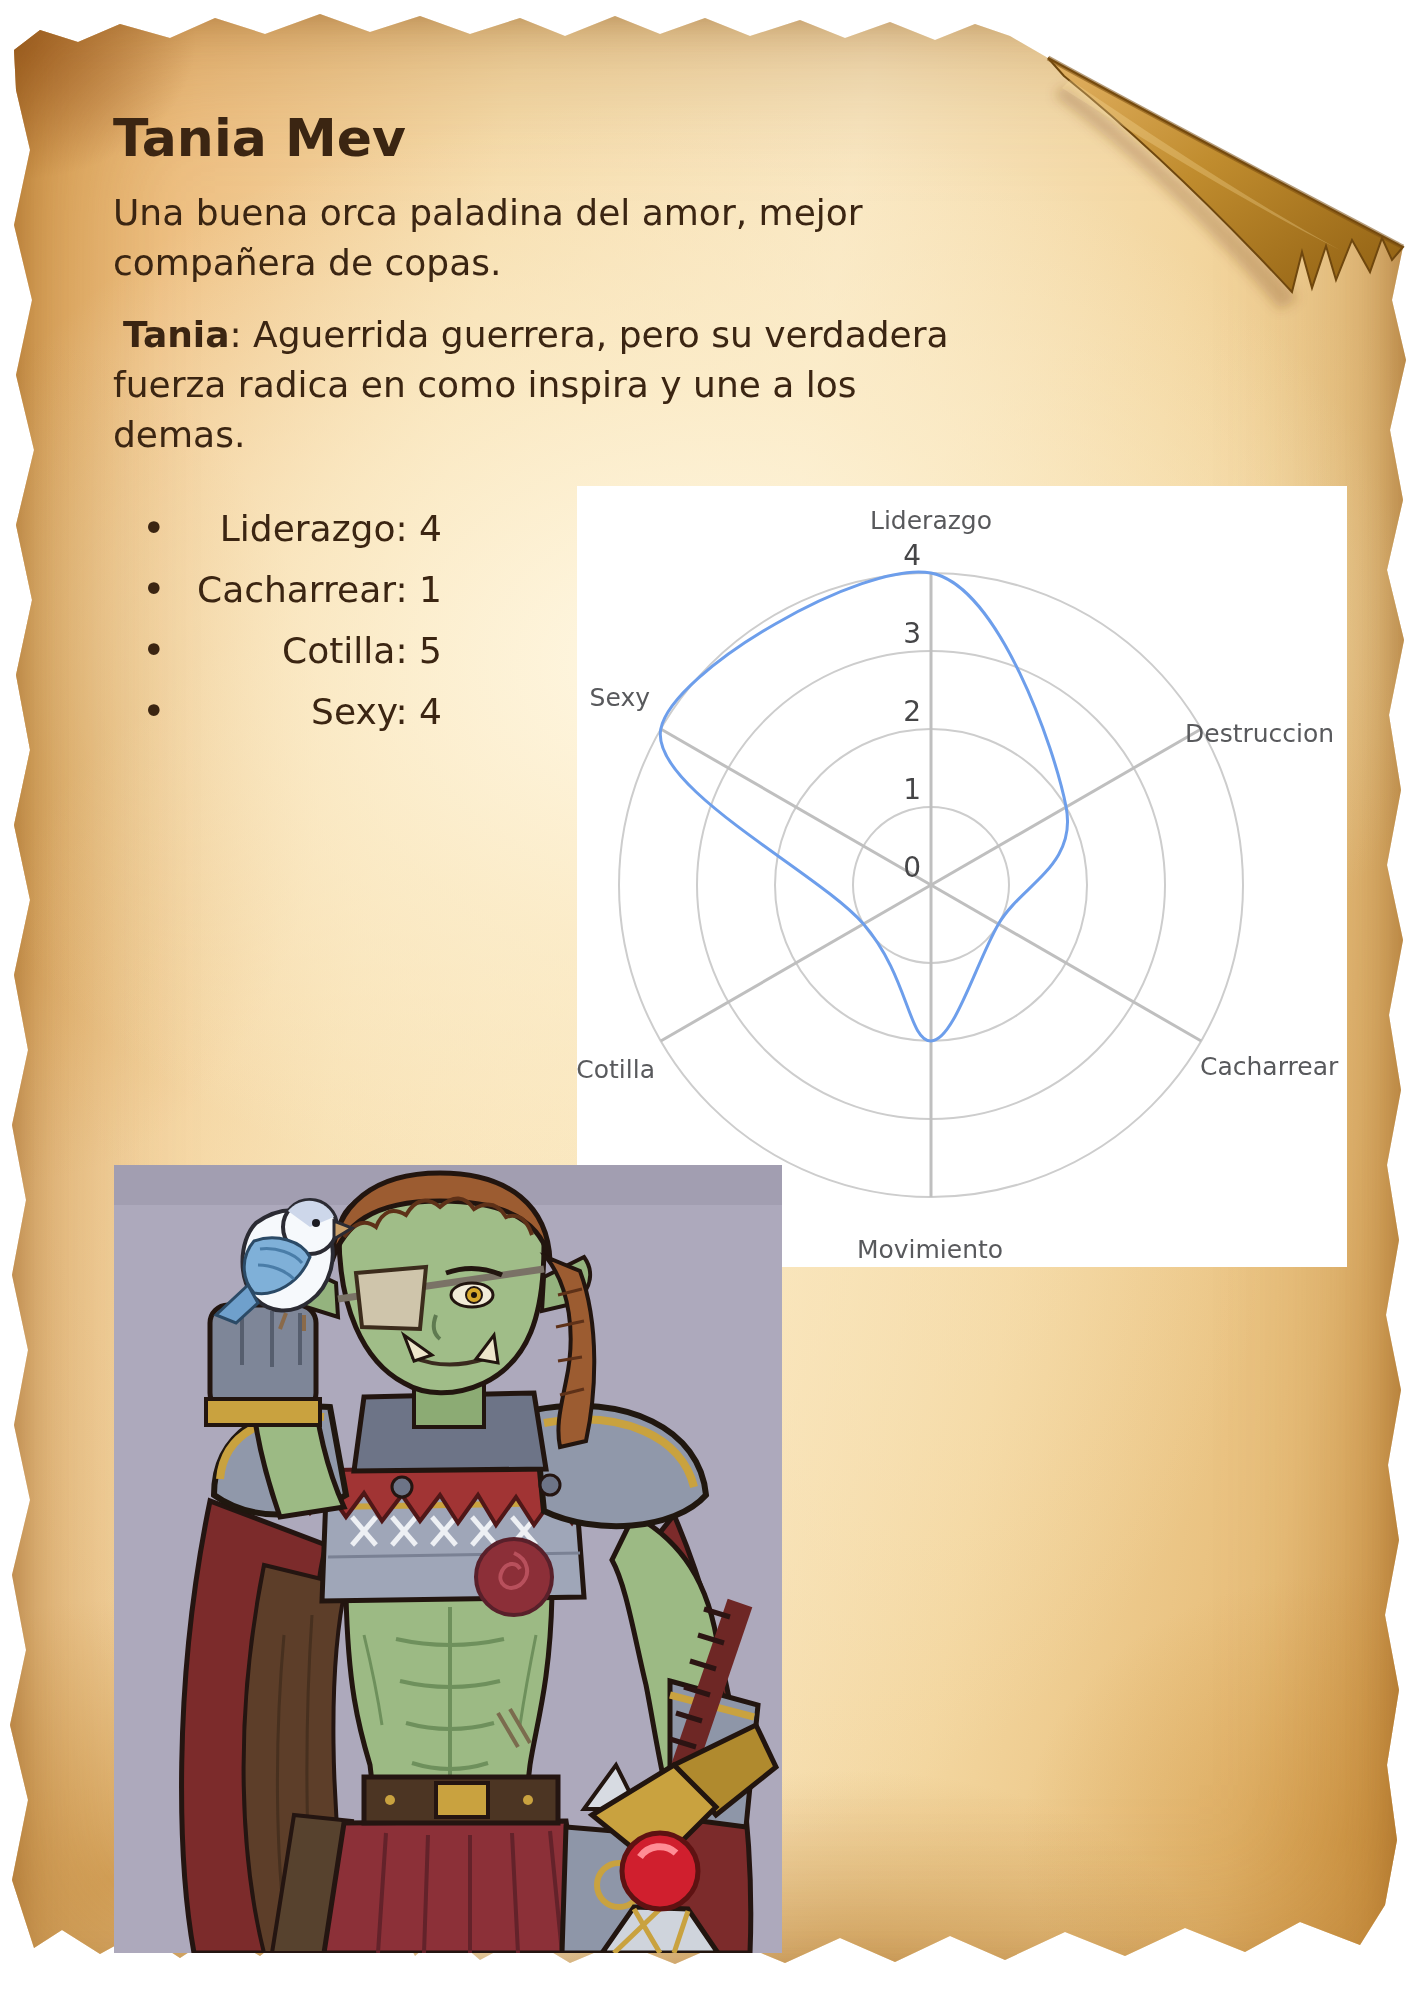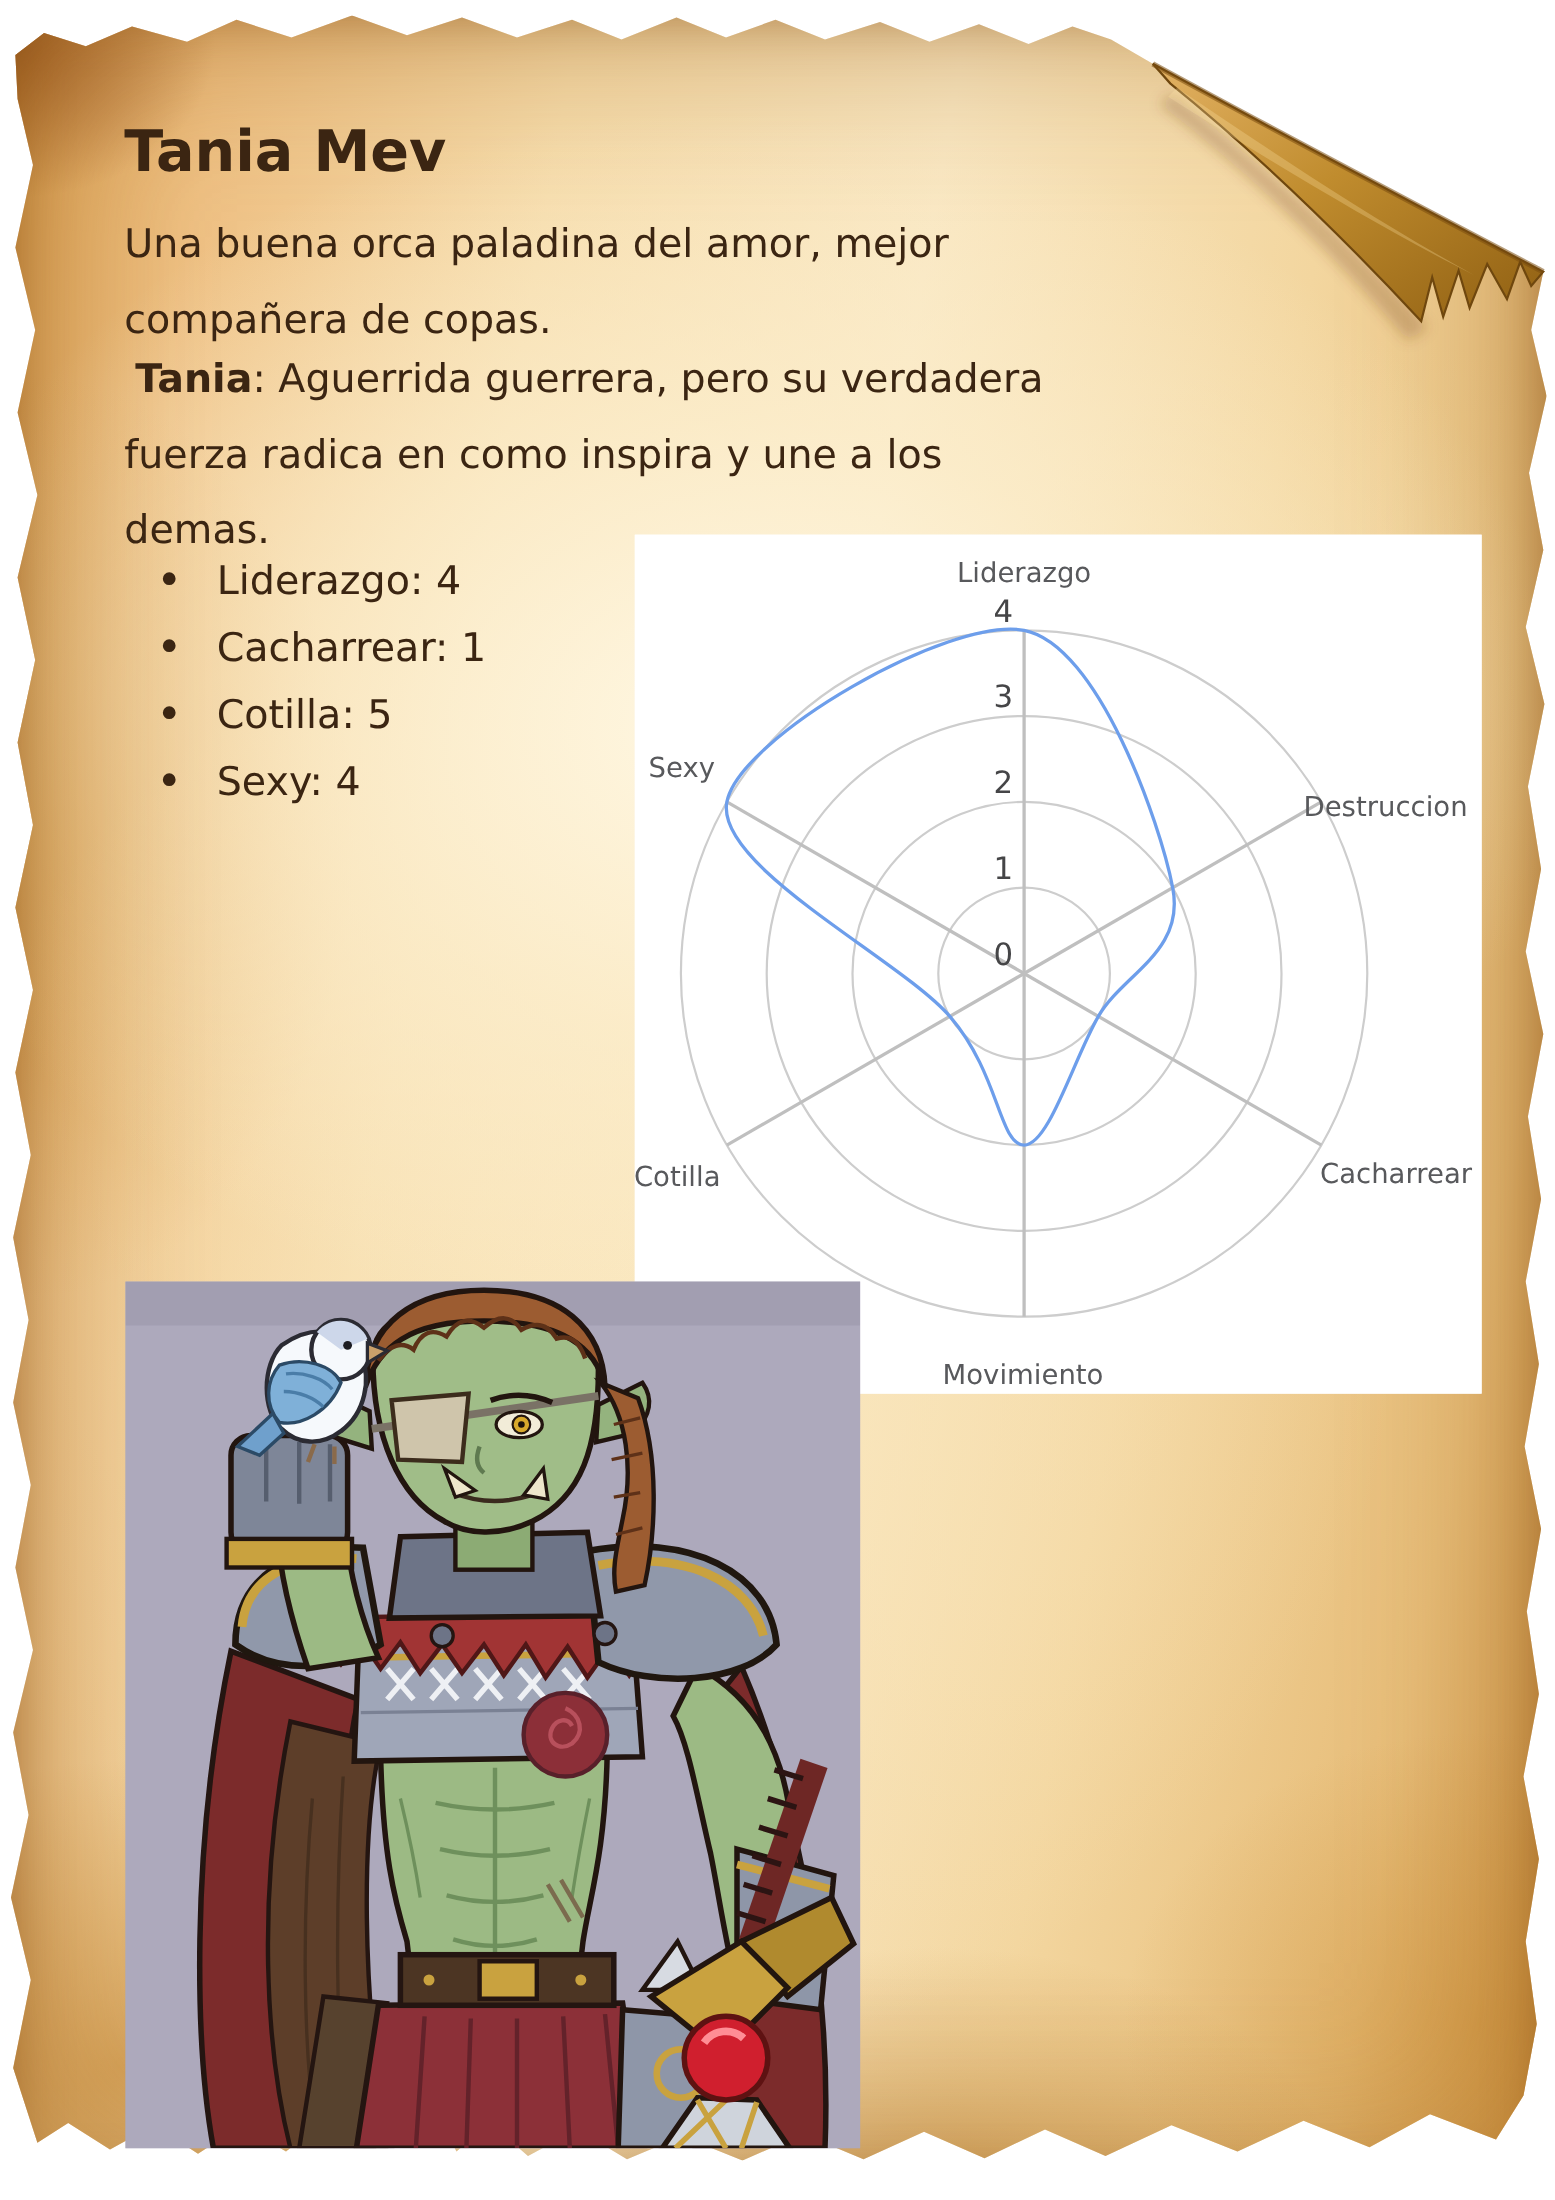--- a/index.html
+++ b/index.html
@@ -23,30 +23,30 @@
       linear-gradient(100deg,#dca253 0%,#eec083 12%,#f6dcab 30%,#f9e7c2 50%,#f3d69f 70%,#e7bd79 88%,#d49a4a 100%);
     box-shadow: inset 0 0 150px 36px rgba(158,98,24,.45), inset 0 0 46px 14px rgba(122,66,14,.5);
   }
   
   .title{
     position:absolute;left:113px;top:106px;margin:0;
     font-size:52px;font-weight:700;color:#3b2512;line-height:64px;letter-spacing:0;
   }
   .para{
     position:absolute;left:113px;margin:0;
-    font-size:36px;font-weight:400;color:#3b2512;line-height:69px;white-space:pre-line;
+    font-size:36px;font-weight:400;color:#3b2512;line-height:50px;white-space:pre-line;
   }
   .para b{font-weight:700;margin-left:10px;}
   .desc{top:188px;}
   .trait{top:310px;}
   .stats{
     position:absolute;left:140px;top:498px;margin:0;padding:0;list-style:none;
     font-size:36px;color:#3b2512;line-height:61px;
   }
-  .stats li{position:relative;padding-left:57px;}
+  .stats li{position:relative;padding-left:57px;text-align:right;}
   .stats li::before{
     content:"\2022";position:absolute;left:2px;top:0;font-size:40px;color:#3b2512;
   }
   
   .chart-panel{
     position:absolute;left:577px;top:486px;width:770px;height:781px;background:#ffffff;
   }
   .chart-panel svg{display:block;width:770px;height:781px;}
   
   .portrait{

